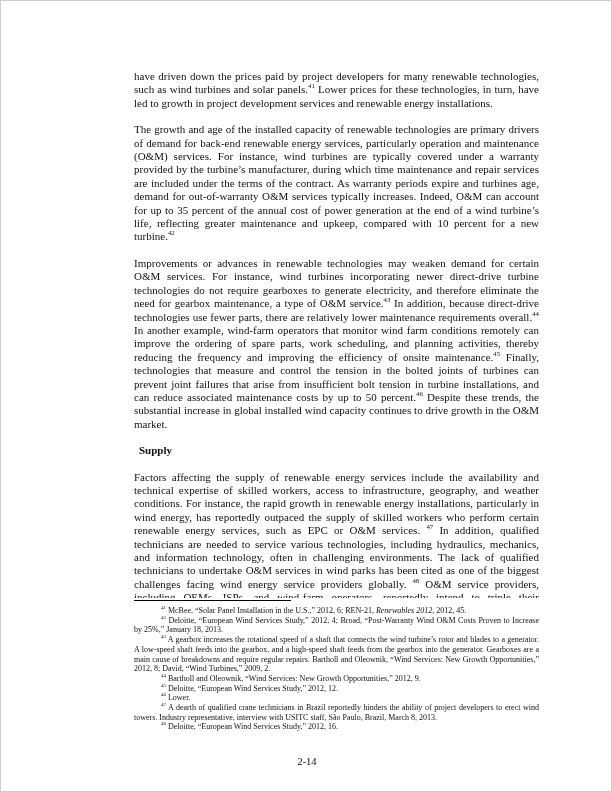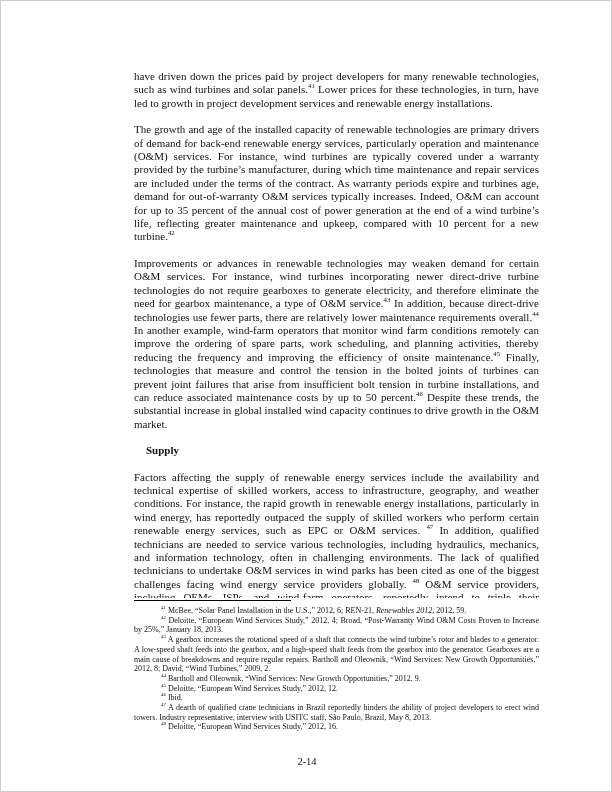--- a/index.html
+++ b/index.html
@@ -23,21 +23,21 @@
     width: 405px; height: 528px;
     overflow: hidden;
     font-size: 11px;
     line-height: 13.4px;
     text-align: justify;
   }
   .para { margin: 0 0 13px 0; }
   .para-continued { text-align-last: justify; }
   .section-heading {
     font-size: 11px; font-weight: bold;
-    margin: 0 0 13px 12px;
+    margin: 0 0 13px 5px;
     text-align: left;
   }
   sup {
     font-size: 0.62em;
     line-height: 0;
     vertical-align: super;
   }
   .footnotes {
     position: absolute;
     left: 133px; top: 599px;
@@ -68,25 +68,25 @@
   <div class="text-block">
     <p class="para"><span>have driven down the prices paid by project developers for many renewable technologies, such as wind turbines and solar panels.</span><sup>41</sup><span> Lower prices for these technologies, in turn, have led to growth in project development services and renewable energy installations.</span></p>
     <p class="para"><span>The growth and age of the installed capacity of renewable technologies are primary drivers of demand for back-end renewable energy services, particularly operation and maintenance (O&amp;M) services. For instance, wind turbines are typically covered under a warranty provided by the turbine’s manufacturer, during which time maintenance and repair services are included under the terms of the contract. As warranty periods expire and turbines age, demand for out-of-warranty O&amp;M services typically increases. Indeed, O&amp;M can account for up to 35 percent of the annual cost of power generation at the end of a wind turbine’s life, reflecting greater maintenance and upkeep, compared with 10 percent for a new turbine.</span><sup>42</sup></p>
     <p class="para"><span>Improvements or advances in renewable technologies may weaken demand for certain O&amp;M services. For instance, wind turbines incorporating newer direct-drive turbine technologies do not require gearboxes to generate electricity, and therefore eliminate the need for gearbox maintenance, a type of O&amp;M service.</span><sup>43</sup><span> In addition, because direct-drive technologies use fewer parts, there are relatively lower maintenance requirements overall.</span><sup>44</sup><span> In another example, wind-farm operators that monitor wind farm conditions remotely can improve the ordering of spare parts, work scheduling, and planning activities, thereby reducing the frequency and improving the efficiency of onsite maintenance.</span><sup>45</sup><span> Finally, technologies that measure and control the tension in the bolted joints of turbines can prevent joint failures that arise from insufficient bolt tension in turbine installations, and can reduce associated maintenance costs by up to 50 percent.</span><sup>46</sup><span> Despite these trends, the substantial increase in global installed wind capacity continues to drive growth in the O&amp;M market.</span></p>
     <h3 class="section-heading">Supply</h3>
     <p class="para para-continued"><span>Factors affecting the supply of renewable energy services include the availability and technical expertise of skilled workers, access to infrastructure, geography, and weather conditions. For instance, the rapid growth in renewable energy installations, particularly in wind energy, has reportedly outpaced the supply of skilled workers who perform certain renewable energy services, such as EPC or O&amp;M services. </span><sup>47</sup><span> In addition, qualified technicians are needed to service various technologies, including hydraulics, mechanics, and information technology, often in challenging environments. The lack of qualified technicians to undertake O&amp;M services in wind parks has been cited as one of the biggest challenges facing wind energy service providers globally. </span><sup>48</sup><span> O&amp;M service providers, including OEMs, ISPs, and wind-farm operators, reportedly intend to triple their</span></p>
   </div>
 
   <div class="footnotes">
     <div class="footnote-separator"></div>
-    <div class="footnote"><sup>41</sup><span> McBee, “Solar Panel Installation in the U.S.,” 2012, 6; REN-21, </span><i>Renewables 2012</i><span>, 2012, 59.</span></div>
+    <div class="footnote"><sup>41</sup><span> McBee, “Solar Panel Installation in the U.S.,” 2012, 6; REN-21, </span><i>Renewables 2012</i><span>, 2012, 45.</span></div>
     <div class="footnote"><sup>42</sup><span> Deloitte, “European Wind Services Study,” 2012, 4; Broad, “Post-Warranty Wind O&amp;M Costs Proven to Increase by 25%,” January 18, 2013.</span></div>
     <div class="footnote"><sup>43</sup><span> A gearbox increases the rotational speed of a shaft that connects the wind turbine’s rotor and blades to a generator. A low-speed shaft feeds into the gearbox, and a high-speed shaft feeds from the gearbox into the generator. Gearboxes are a main cause of breakdowns and require regular repairs. Bartholl and Oleownik, “Wind Services: New Growth Opportunities,” 2012, 8; David, “Wind Turbines,” 2009, 2.</span></div>
     <div class="footnote"><sup>44</sup><span> Bartholl and Oleownik, “Wind Services: New Growth Opportunities,” 2012, 9.</span></div>
     <div class="footnote"><sup>45</sup><span> Deloitte, “European Wind Services Study,” 2012, 12.</span></div>
-    <div class="footnote"><sup>46</sup><span> Ibid.</span></div>
-    <div class="footnote"><sup>47</sup><span> A dearth of qualified crane technicians in Brazil reportedly hinders the ability of project developers to erect wind towers. Industry representative, interview with USITC staff, São Paulo, Brazil, May 8, 2013.</span></div>
+    <div class="footnote"><sup>46</sup><span> Lower.</span></div>
+    <div class="footnote"><sup>47</sup><span> A dearth of qualified crane technicians in Brazil reportedly hinders the ability of project developers to erect wind towers. Industry representative, interview with USITC staff, São Paulo, Brazil, March 8, 2013.</span></div>
     <div class="footnote"><sup>48</sup><span> Deloitte, “European Wind Services Study,” 2012, 16.</span></div>
   </div>
 
   <div class="page-number">2-14</div>
 
 </div>
 
 </body></html>

